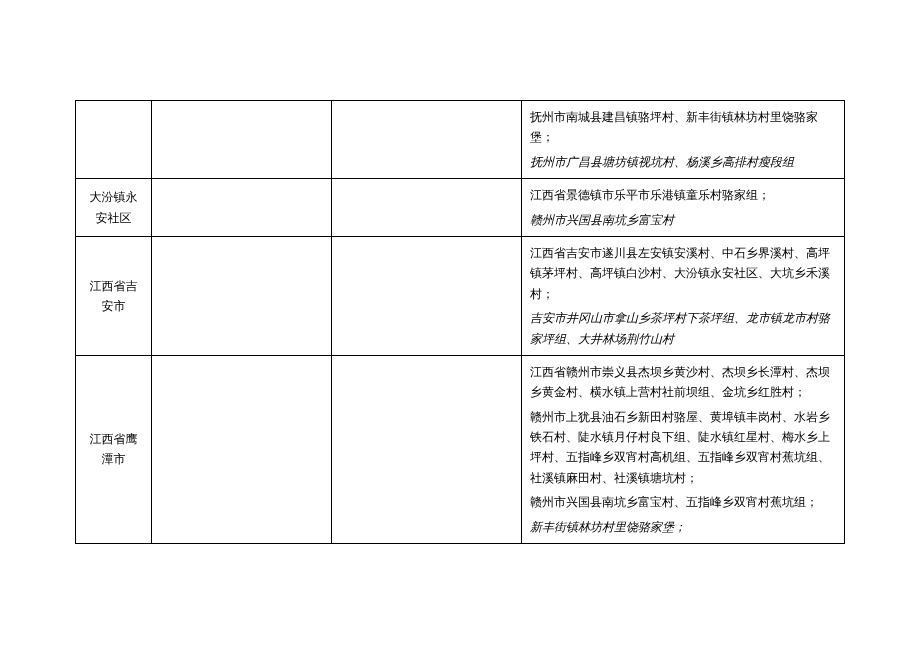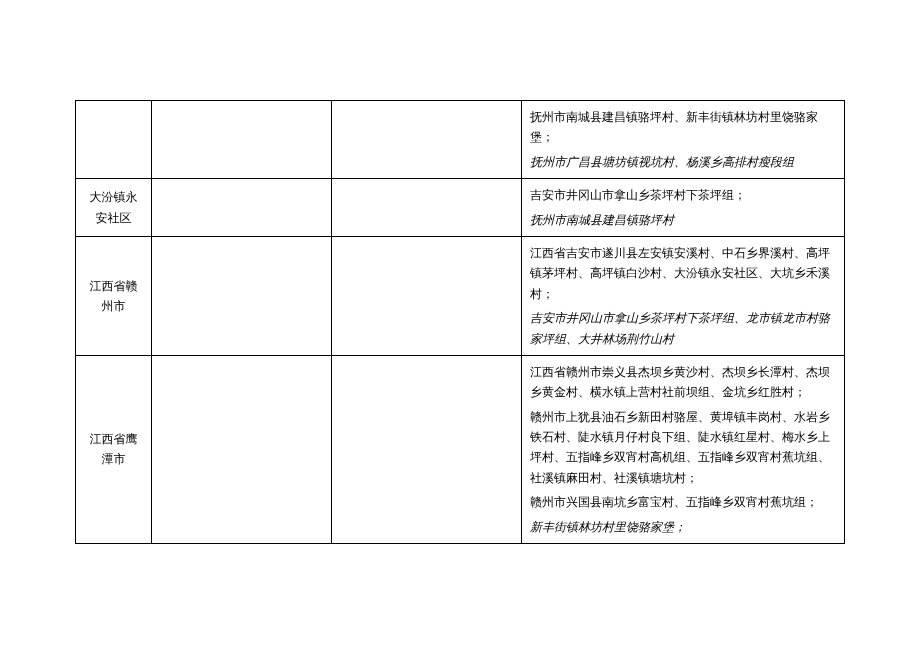--- a/index.html
+++ b/index.html
@@ -61,26 +61,26 @@
         <td class="col4">
           <div class="para">抚州市南城县建昌镇骆坪村、新丰街镇林坊村里饶骆家堡；</div>
           <div class="para">抚州市广昌县塘坊镇视坑村、杨溪乡高排村瘦段组</div>
         </td>
       </tr>
       <tr>
         <td class="col1">大汾镇永安社区</td>
         <td class="col2"></td>
         <td class="col3"></td>
         <td class="col4">
-          <div class="para">吉安市井冈山市拿山乡茶坪村下茶坪组；</div>
-          <div class="para">抚州市南城县建昌镇骆坪村</div>
+          <div class="para">江西省景德镇市乐平市乐港镇童乐村骆家组；</div>
+          <div class="para">赣州市兴国县南坑乡富宝村</div>
         </td>
       </tr>
       <tr>
-        <td class="col1">江西省赣州市</td>
+        <td class="col1">江西省吉安市</td>
         <td class="col2"></td>
         <td class="col3"></td>
         <td class="col4">
           <div class="para">江西省吉安市遂川县左安镇安溪村、中石乡界溪村、高坪镇茅坪村、高坪镇白沙村、大汾镇永安社区、大坑乡禾溪村；</div>
           <div class="para">吉安市井冈山市拿山乡茶坪村下茶坪组、龙市镇龙市村骆家坪组、大井林场荆竹山村</div>
         </td>
       </tr>
       <tr>
         <td class="col1">江西省鹰潭市</td>
         <td class="col2"></td>

